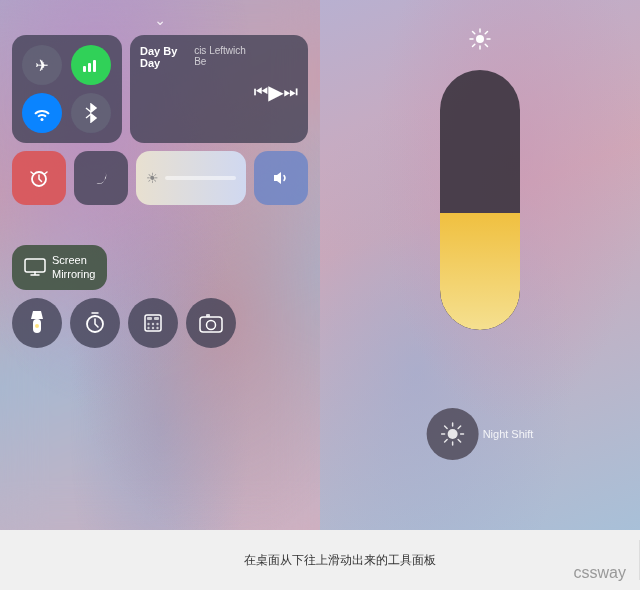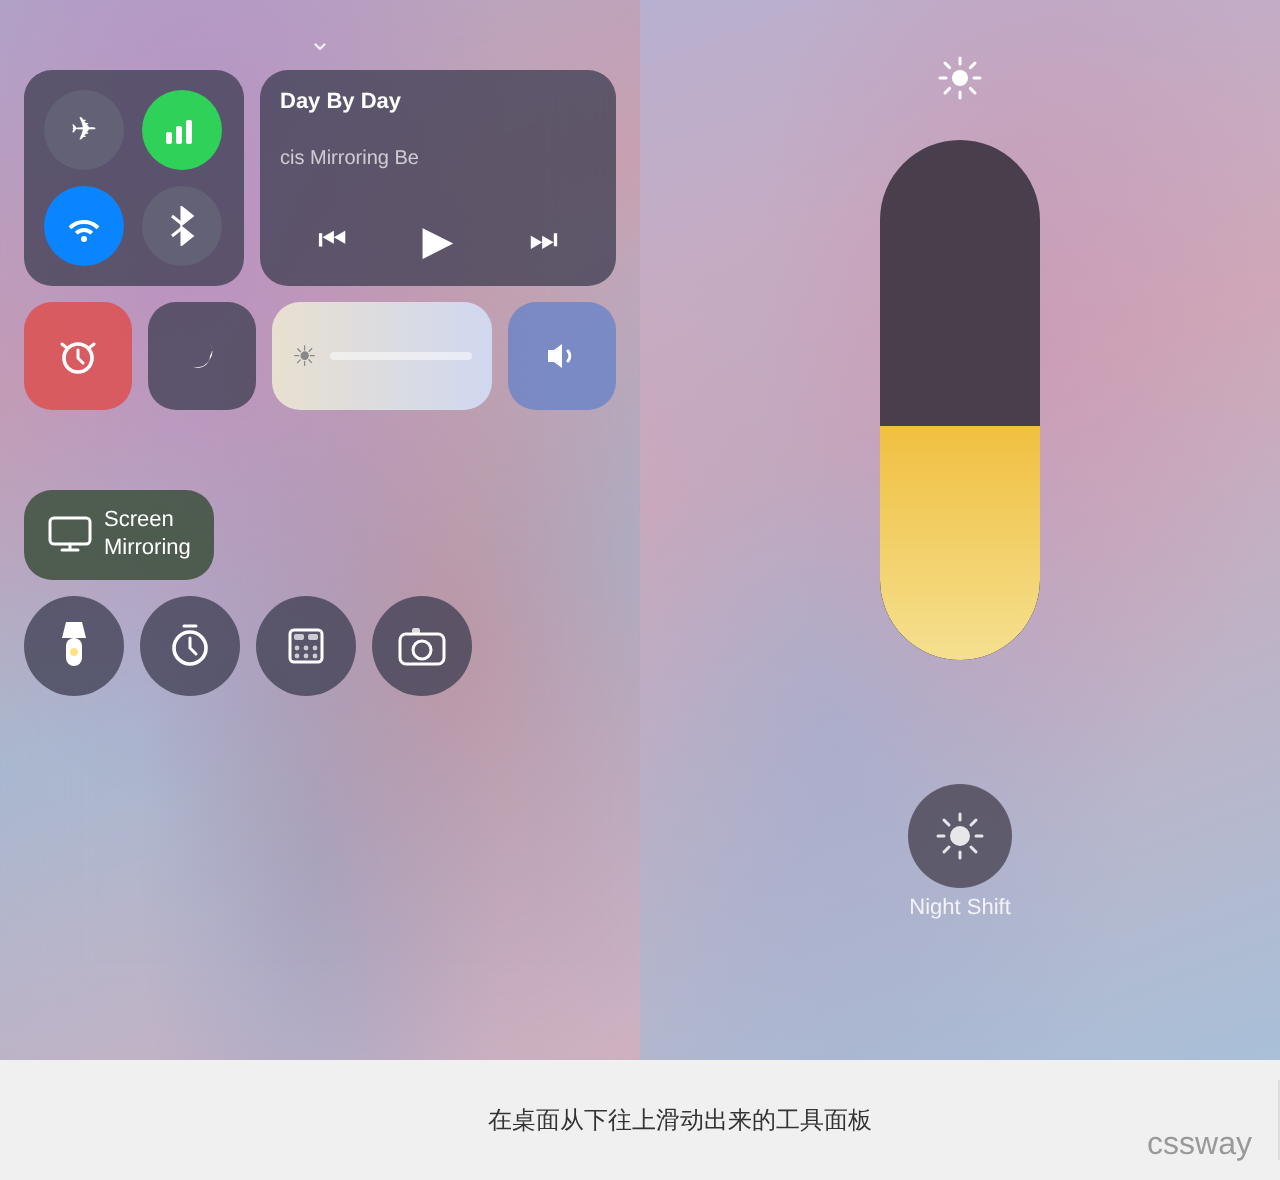--- a/index.html
+++ b/index.html
@@ -90,21 +90,21 @@
     .conn-btn.cellular { background: #30d158; }
     .conn-btn.wifi { background: #0a84ff; }
     .conn-btn.bluetooth { background: rgba(100,100,120,0.8); }
 
     .music-block {
       background: rgba(60,60,80,0.75);
       border-radius: 14px;
       padding: 10px;
       flex: 1;
       display: flex;
-      flex-direction: column;
+      flex-direction: row;
       justify-content: space-between;
     }
 
     .music-title {
       color: white;
       font-size: 11px;
       font-weight: 600;
     }
 
     .music-artist {
@@ -276,21 +276,21 @@
       border-radius: 0 0 40px 40px;
     }
 
     
     .night-shift-btn {
       position: absolute;
       bottom: 70px;
       left: 50%;
       transform: translateX(-50%);
       display: flex;
-      flex-direction: column;
+      flex-direction: row;
       align-items: center;
       gap: 4px;
     }
 
     .night-shift-circle {
       width: 52px;
       height: 52px;
       border-radius: 50%;
       background: rgba(80,75,90,0.85);
       display: flex;
@@ -378,21 +378,21 @@
               <path d="M7 1l5 4-5 4V1z" fill="none" stroke="white" stroke-width="1.5"></path>
               <path d="M7 11l5 4-5 4v-8z" fill="none" stroke="white" stroke-width="1.5"></path>
               <line x1="2" y1="5" x2="7" y2="9" stroke="white" stroke-width="1.5"></line>
               <line x1="2" y1="15" x2="7" y2="11" stroke="white" stroke-width="1.5"></line>
             </svg>
           </div>
         </div>
 
         <div class="music-block">
           <div class="music-title">Day By Day</div>
-          <div class="music-artist">cis Mirroring   Be</div>
+          <div class="music-artist">cis Leftwich   Be</div>
           <div class="music-controls">
             <span class="music-btn">⏮</span>
             <span class="music-btn play">▶</span>
             <span class="music-btn">⏭</span>
           </div>
         </div>
       </div>
 
       <div class="cc-row2">
         <div class="tool-btn alarm">

